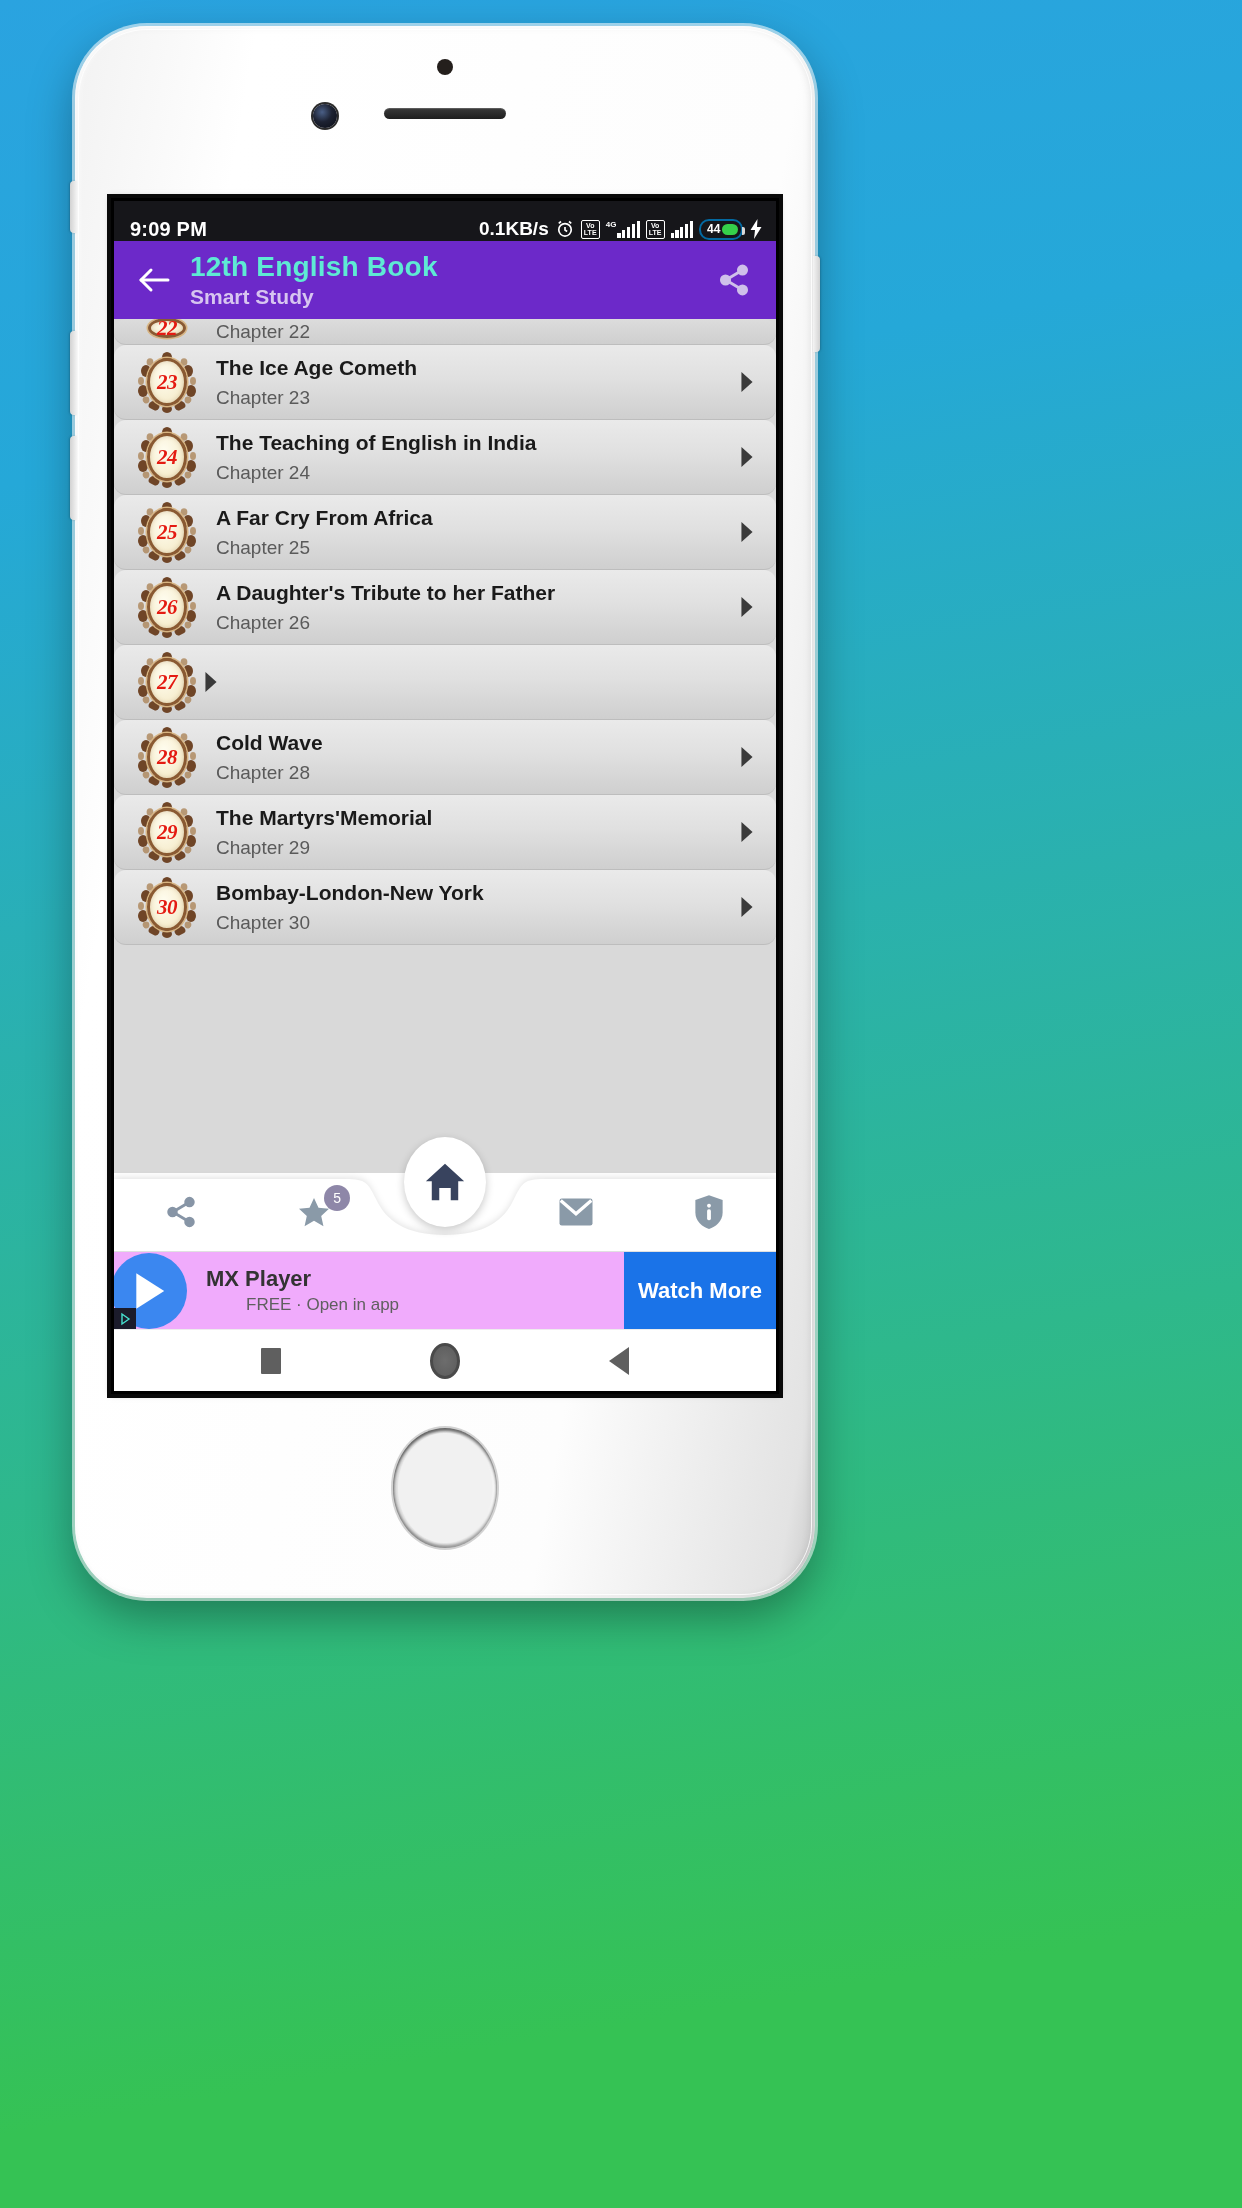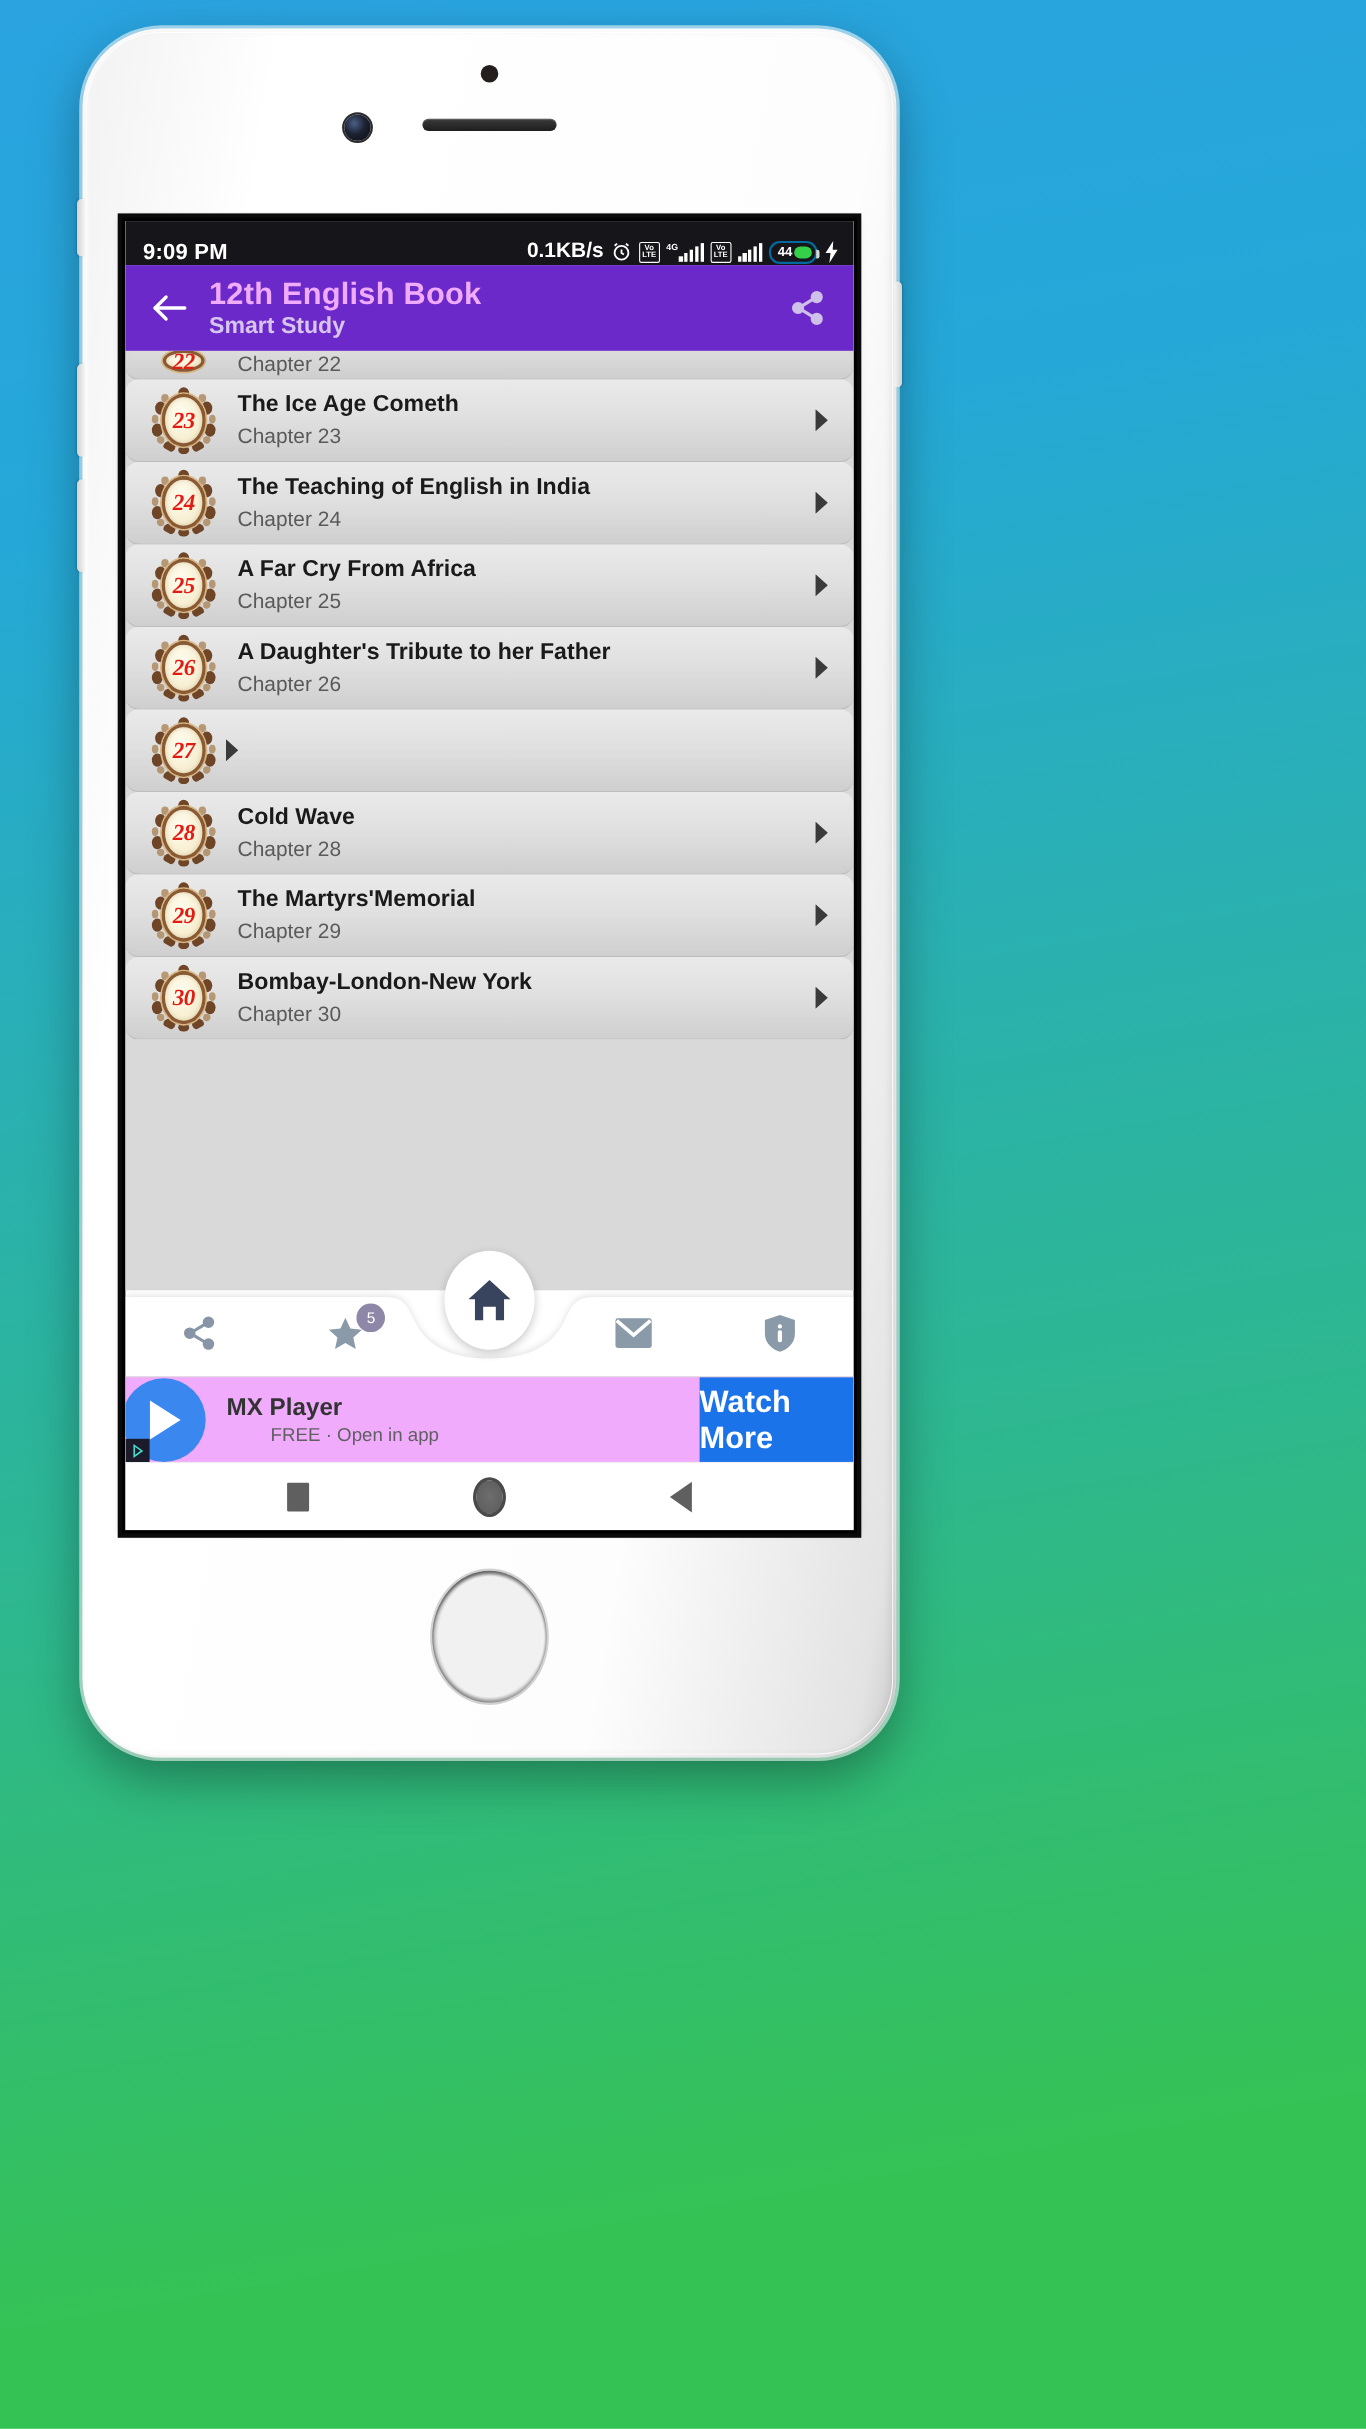--- a/index.html
+++ b/index.html
@@ -176,21 +176,21 @@
     display:flex;align-items:center;justify-content:center;
     flex:0 0 auto;
   }
   #app-bar-titles{
     margin-left:14px;
     display:flex;flex-direction:column;
     justify-content:center;
     flex:1 1 auto;
   }
   #app-title{
-    color:#f0abfc; font-size:28px; font-weight:bold;
+    color:#5eead4; font-size:28px; font-weight:bold;
     line-height:31px; letter-spacing:.2px;
   }
   #app-subtitle{
     color:#d7c5f0; font-size:21px; font-weight:bold;
     line-height:25px; margin-top:2px;
   }
   #share-top-button{
     width:48px;height:48px;flex:0 0 auto;
     display:flex;align-items:center;justify-content:center;
   }
@@ -329,23 +329,23 @@
     display:flex;align-items:center;justify-content:center;
   }
   #ad-text{
     flex:1 1 auto; padding-left:14px; min-width:0;
   }
   #ad-title{ font-size:22px;font-weight:bold;color:#333;line-height:26px; }
   #ad-sub{ font-size:17px;color:#5f5f5f;line-height:22px;margin-top:2px;margin-left:40px; }
   #ad-cta{
     flex:0 0 auto;
     align-self:stretch;
-    width:140px;
+    width:152px;
     background:#1a73e8;
-    color:#fff;font-size:28px;font-weight:bold;
+    color:#fff;font-size:22px;font-weight:bold;
     display:flex;align-items:center;justify-content:center;
   }
 
   
   #android-nav{
     flex:0 0 auto;
     height:62px;
     background:#ffffff;
     display:flex;align-items:center;justify-content:center;
     gap:120px;

